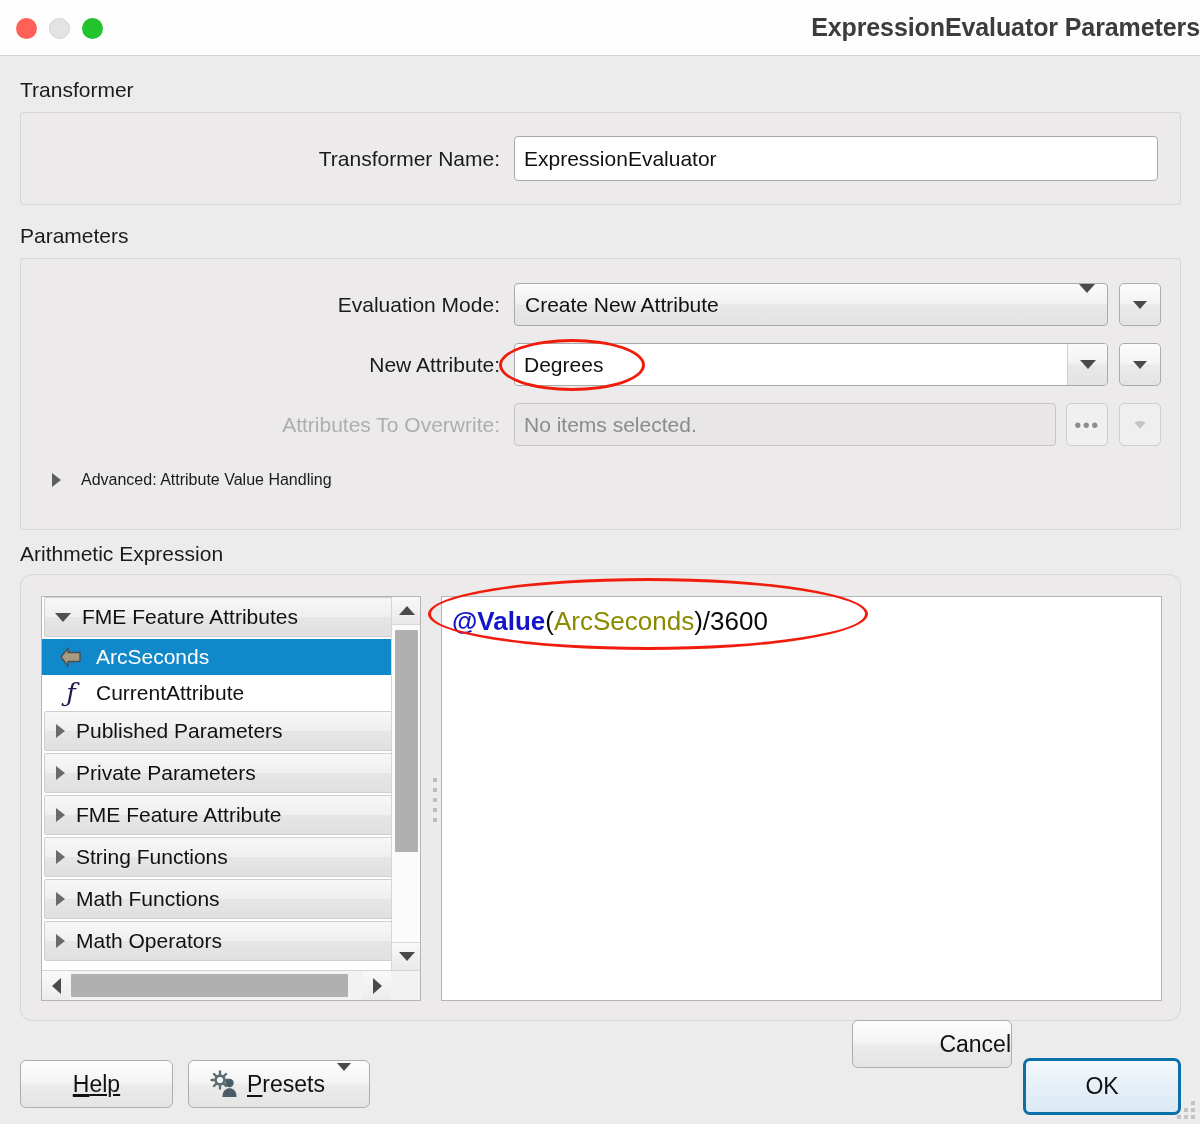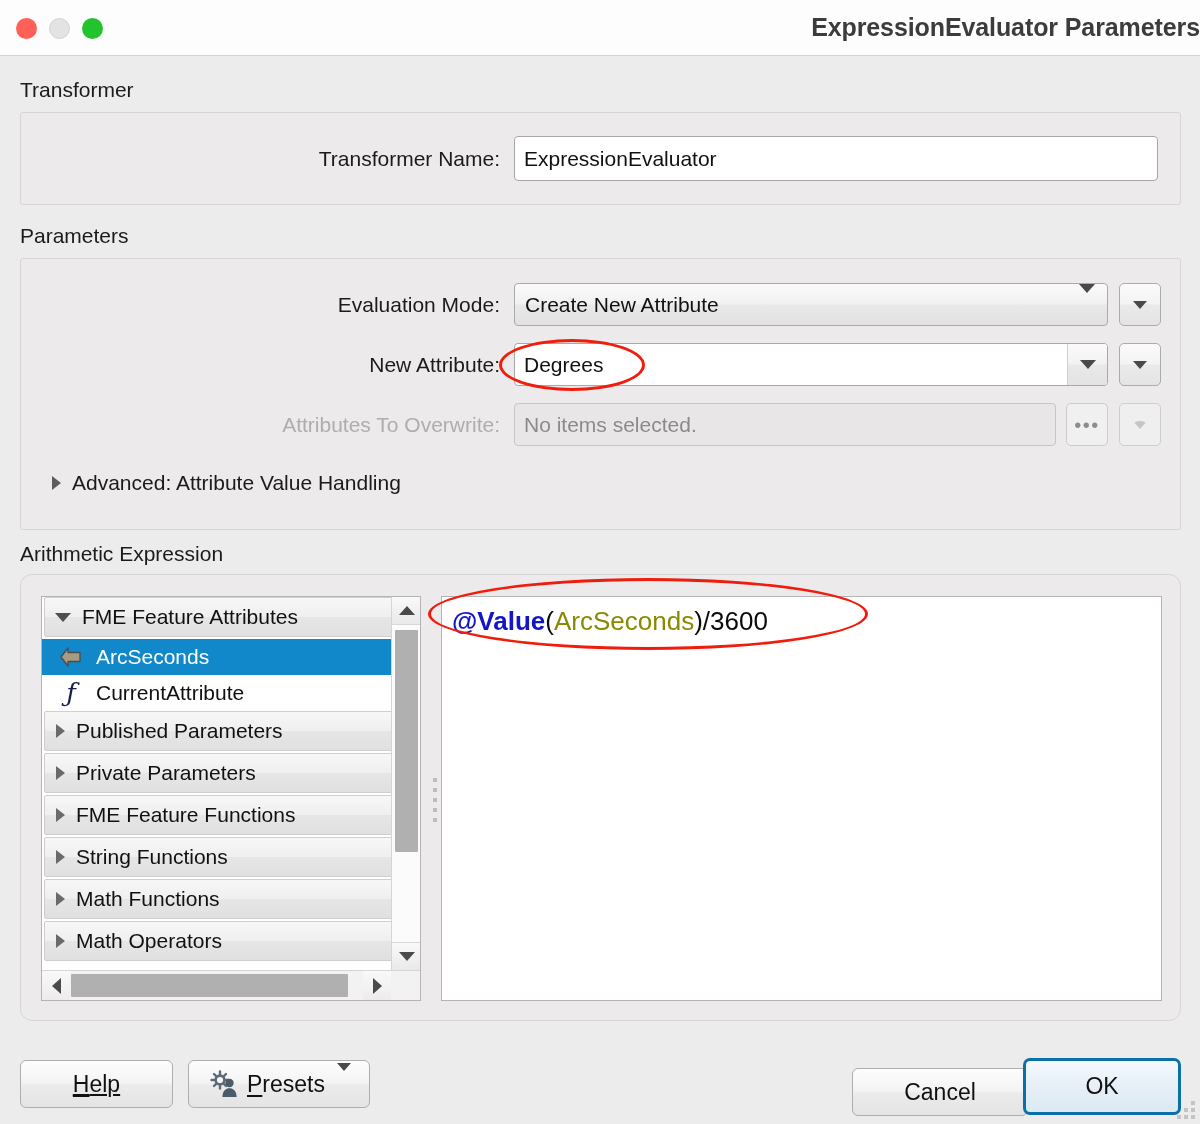--- a/index.html
+++ b/index.html
@@ -187,22 +187,22 @@
     color: #8d8d8d;
     letter-spacing: 1.5px;
     line-height: 10px;
   }
 
   
   #advanced-row {
     position: absolute;
     display: flex;
     align-items: center;
-    gap: 11px;
-    font-size: 21px;
+    gap: 20px;
+    font-size: 16px;
     color: #1b1b1b;
   }
   .tri-right {
     width: 0; height: 0;
     border-top: 7px solid transparent;
     border-bottom: 7px solid transparent;
     border-left: 9px solid #5d5d5d;
   }
 
   
@@ -529,21 +529,21 @@
           <span>Published Parameters</span>
         </div>
 
         <div class="tree-group">
           <span class="tri-right-sm"></span>
           <span>Private Parameters</span>
         </div>
 
         <div class="tree-group">
           <span class="tri-right-sm"></span>
-          <span>FME Feature Functions</span>
+          <span>FME Feature Attribute</span>
         </div>
 
         <div class="tree-group">
           <span class="tri-right-sm"></span>
           <span>String Functions</span>
         </div>
 
         <div class="tree-group">
           <span class="tri-right-sm"></span>
           <span>Math Functions</span>
@@ -615,21 +615,21 @@
           <path d="M15.4 28 C15.4 21.8 19 19.2 22.5 19.2 C26 19.2 29.6 21.8 29.6 28 Z"></path>
         </g>
       </svg>
     </span>
     <span><span class="underline-key">P</span>resets</span>
     <span style="margin-left:6px;">
       <span class="tri-down small"></span>
     </span>
   </div>
 
-  <div class="btn" style="left:852px; top:1068px; width:176px; height:48px;">
+  <div class="btn" style="left:852px; top:1020px; width:160px; height:48px;justify-content:flex-end;">
     <span>Cancel</span>
   </div>
 
   <div class="btn default" style="left:1023px; top:1058px; width:158px; height:57px;text-align:right;">
     <span>OK</span>
   </div>
 
   <div id="resize-grip">
     <i style="right:0;  bottom:0;"></i>
     <i style="right:7px;bottom:0;"></i>

